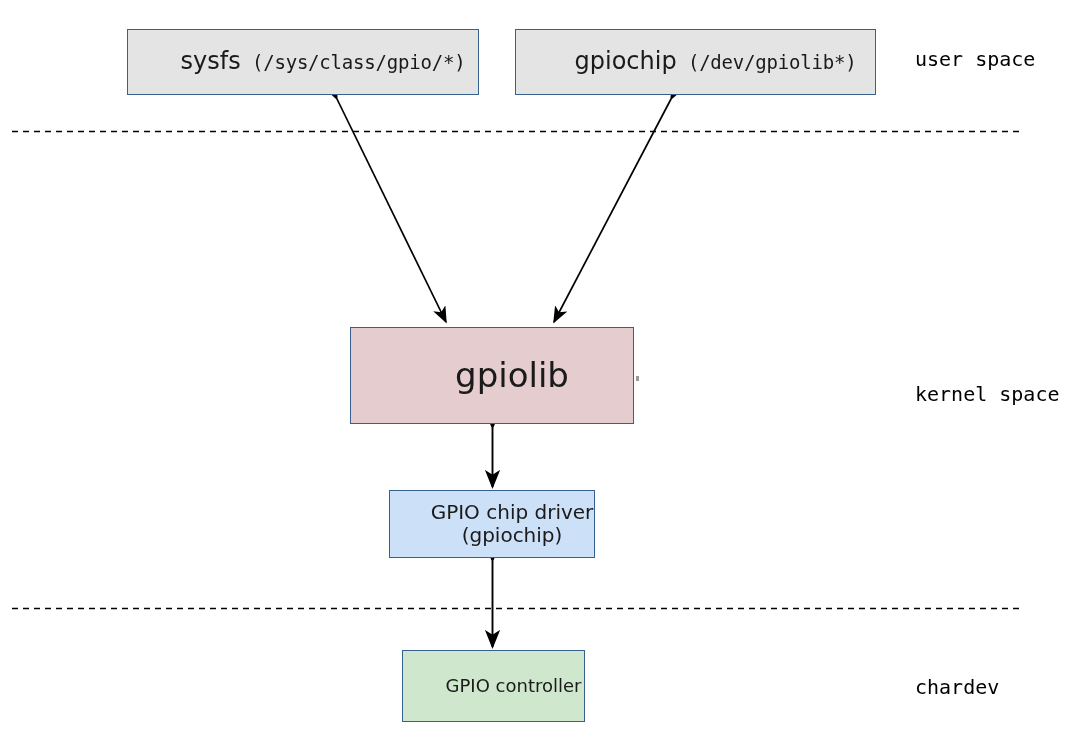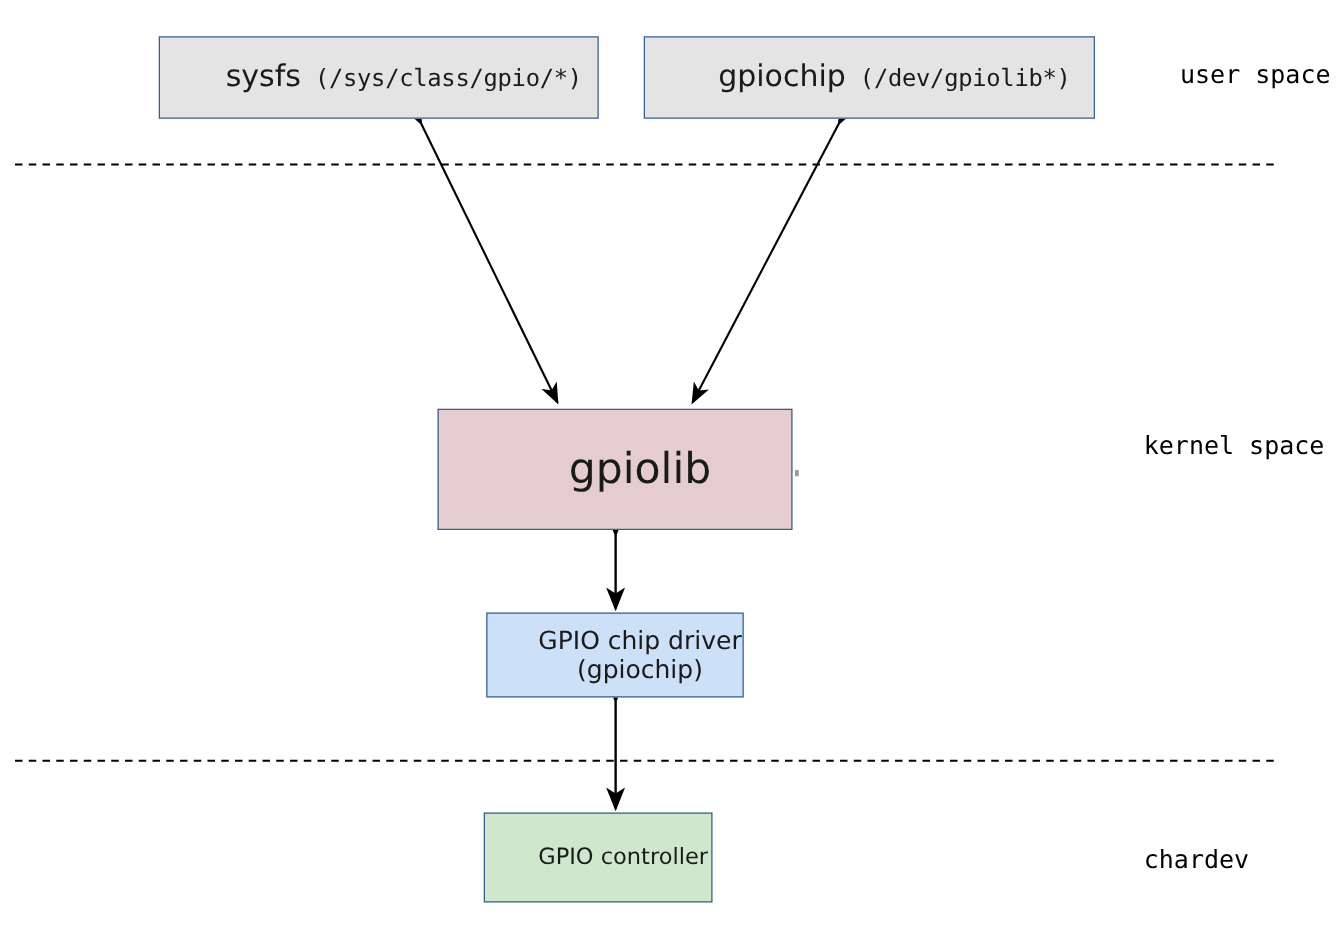--- a/index.html
+++ b/index.html
@@ -53,34 +53,34 @@
     left: 350px; top: 327px; width: 284px; height: 97px;
     background: #e5cdcf;
     font-size: 34px;
   }
   #box-driver {
     left: 389px; top: 490px; width: 206px; height: 68px;
     background: #cce0f7;
     font-size: 20px;
   }
   #box-controller {
-    left: 387px; top: 650px; width: 183px; height: 72px;
+    left: 402px; top: 650px; width: 183px; height: 72px;
     background: #cfe8cd;
     font-size: 18px;
   }
   
   .zone-label {
     position: absolute;
     font-family: "DejaVu Sans Mono", monospace;
     font-size: 20px;
     color: #000000;
     white-space: pre;
   }
-  #label-user { left: 915px; top: 47px; margin-left: 29px; }
-  #label-kernel { left: 915px; top: 344px; }
+  #label-user { left: 915px; top: 47px; }
+  #label-kernel { left: 915px; top: 382px; }
   #label-hardware { left: 915px; top: 675px; }
 
   
   #overlay {
     position: absolute;
     left: 0; top: 0;
     width: 1075px; height: 750px;
     pointer-events: none;
   }
   .speck {

